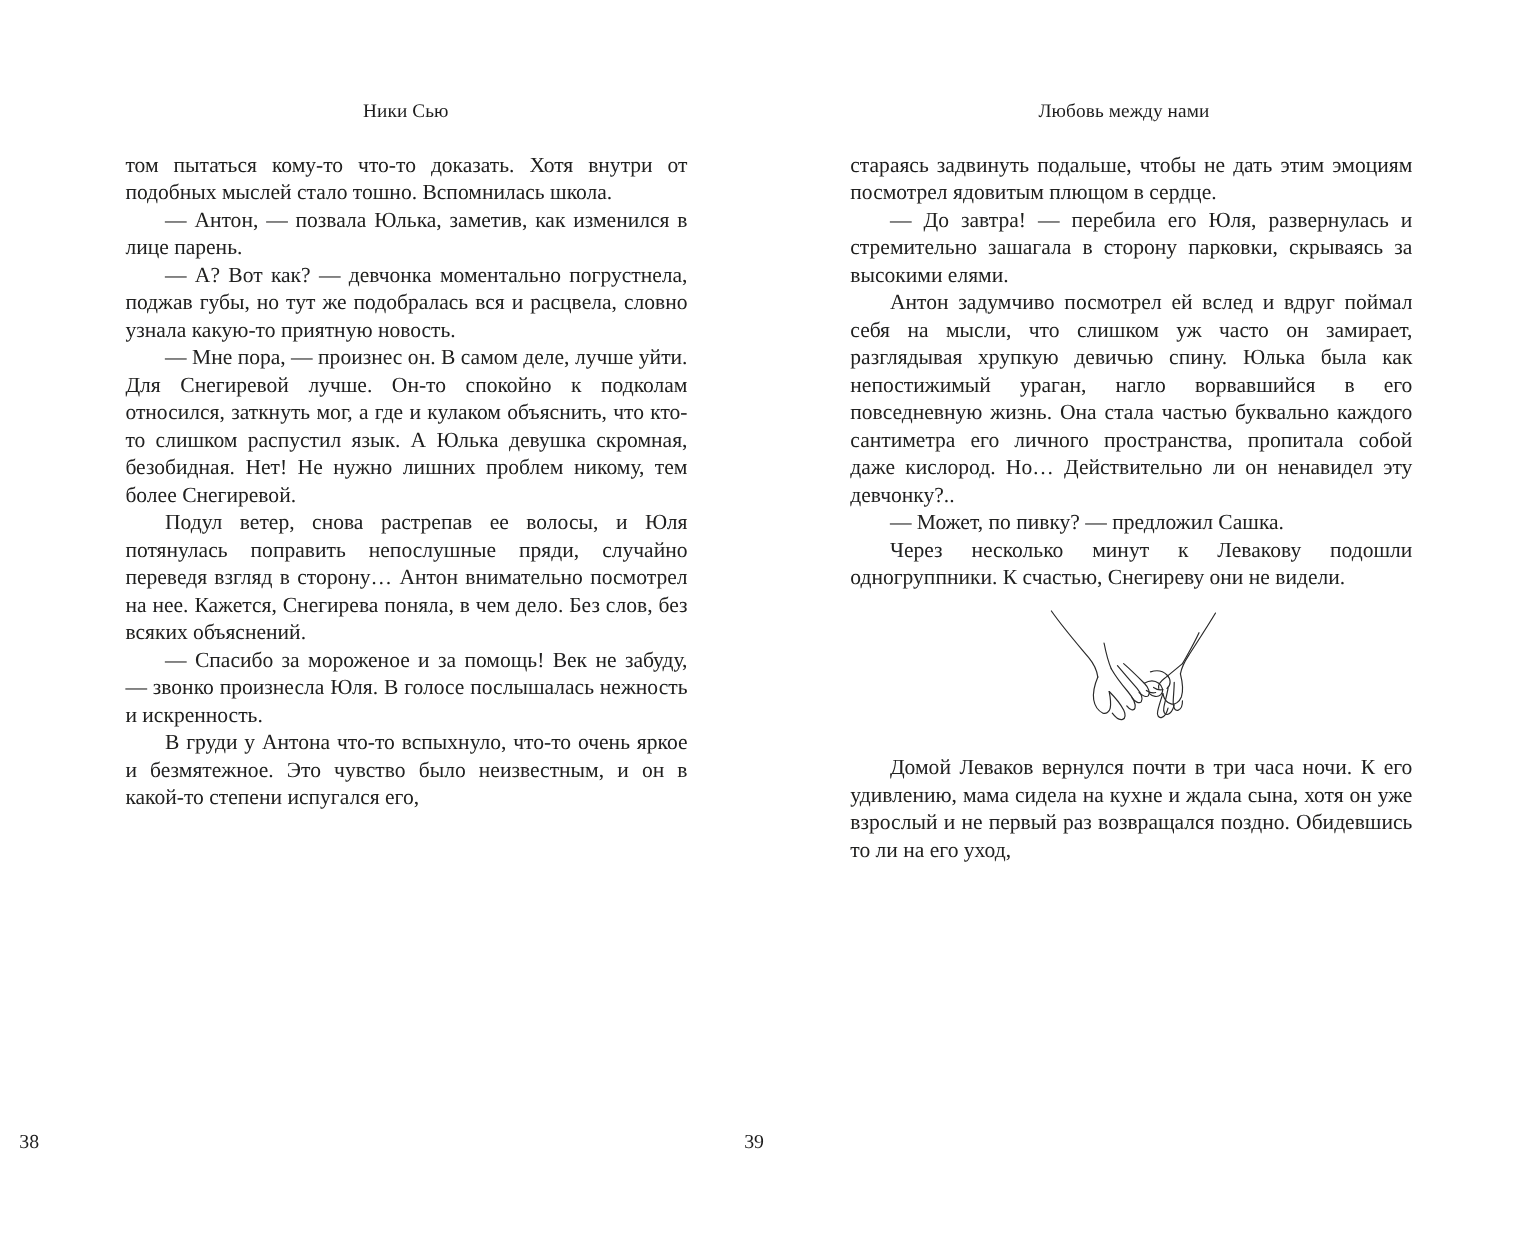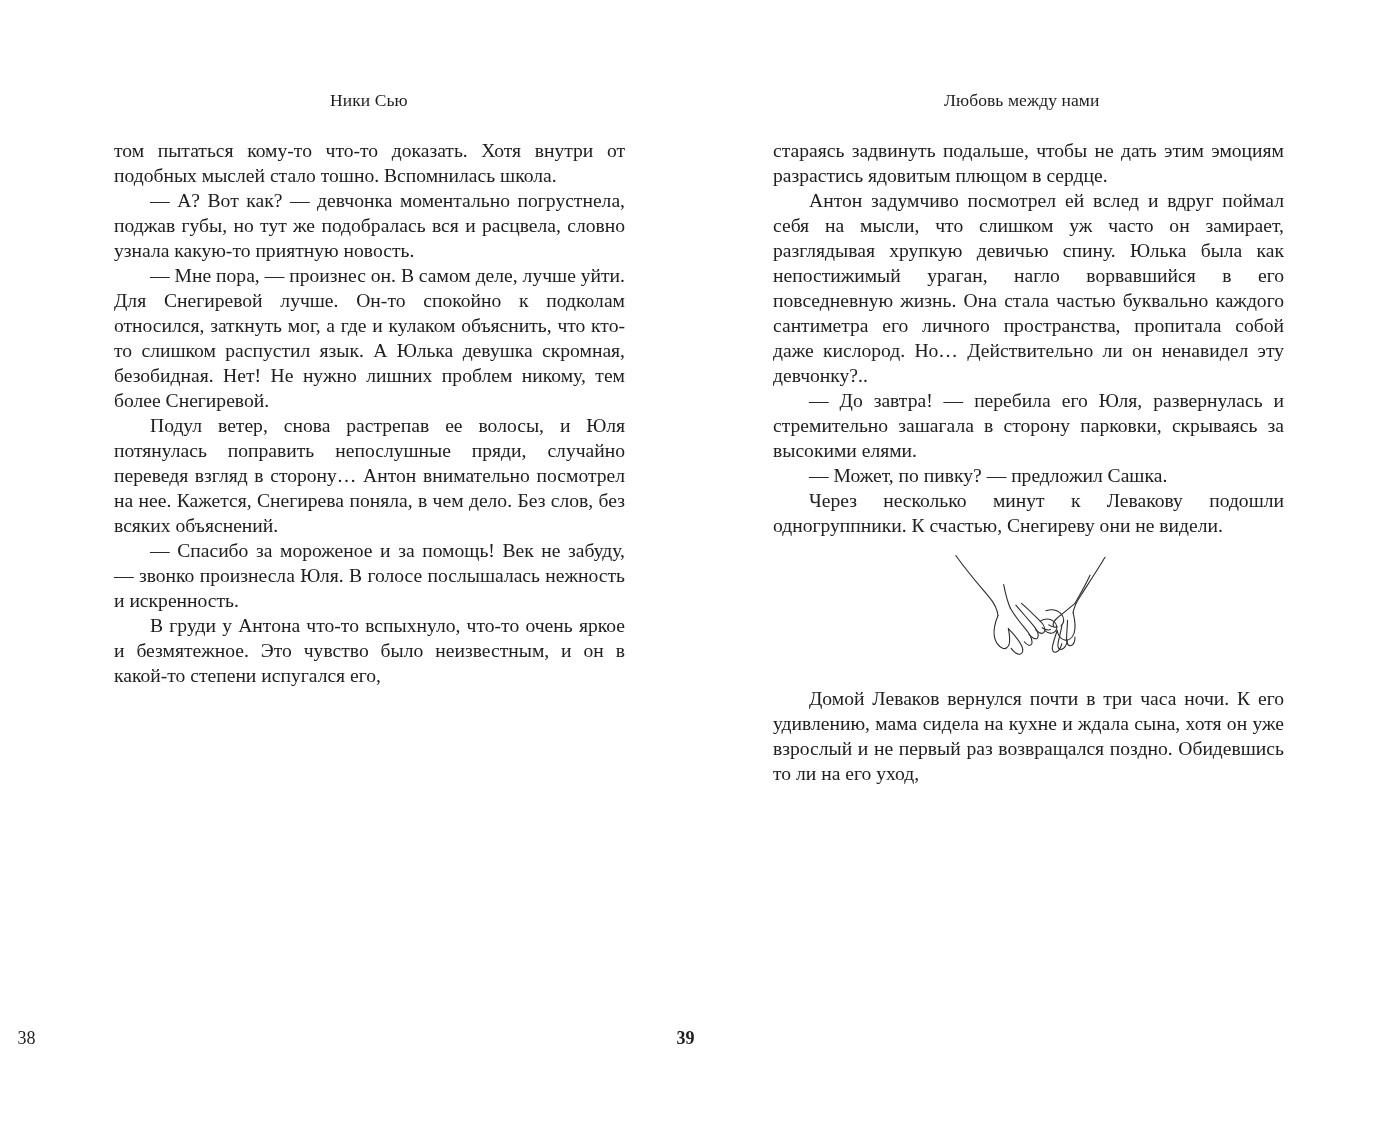--- a/index.html
+++ b/index.html
@@ -66,21 +66,21 @@
 
   .folio {
     position: absolute;
     top: 1028px;
     width: 100%;
     text-align: center;
     font-size: 18px;
     color: #1d1d1d;
   }
   .page-left  .folio { left: -322px; }
-  .page-right .folio { left: -360px; font-weight: bold; }
+  .page-right .folio { left: -360px; }
 
   .ornament {
     width: 100%;
     display: flex;
     justify-content: center;
     align-items: center;
     height: 128px;
     margin: 6px 0 14px 0;
   }
   .ornament svg {
@@ -92,37 +92,38 @@
 </head>
 <body>
 
 <div class="spread">
 
   <div class="page page-left">
     <div class="running-head">Ники Сью</div>
 
     <div class="textblock">
       <p class="noindent">том пытаться кому-то что-то доказать. Хотя внутри от подобных мыслей стало тошно. Вспомнилась школа.</p>
+      <p>— Антон, — позвала Юлька, заметив, как изменился в лице парень.</p>
       <p>— А? Вот как? — девчонка моментально погрустнела, поджав губы, но тут же подобралась вся и расцвела, словно узнала какую-то приятную новость.</p>
       <p>— Мне пора, — произнес он. В самом деле, лучше уйти. Для Снегиревой лучше. Он-то спокойно к подколам относился, заткнуть мог, а где и кулаком объяснить, что кто-то слишком распустил язык. А Юлька девушка скромная, безобидная. Нет! Не нужно лишних проблем никому, тем более Снегиревой.</p>
       <p>Подул ветер, снова растрепав ее волосы, и Юля потянулась поправить непослушные пряди, случайно переведя взгляд в сторону… Антон внимательно посмотрел на нее. Кажется, Снегирева поняла, в чем дело. Без слов, без всяких объяснений.</p>
       <p>— Спасибо за мороженое и за помощь! Век не забуду, — звонко произнесла Юля. В голосе послышалась нежность и искренность.</p>
       <p>В груди у Антона что-то вспыхнуло, что-то очень яркое и безмятежное. Это чувство было неизвестным, и он в какой-то степени испугался его,</p>
     </div>
 
     <div class="folio">38</div>
   </div>
 
   <div class="page page-right">
     <div class="running-head">Любовь между нами</div>
 
     <div class="textblock">
-      <p class="noindent">стараясь задвинуть подальше, чтобы не дать этим эмоциям разрастись ядовитым плющом в сердце.</p>
+      <p class="noindent">стараясь задвинуть подальше, чтобы не дать этим эмоциям посмотрел ядовитым плющом в сердце.</p>
+      <p>— До завтра! — перебила его Юля, развернулась и стремительно зашагала в сторону парковки, скрываясь за высокими елями.</p>
       <p>Антон задумчиво посмотрел ей вслед и вдруг поймал себя на мысли, что слишком уж часто он замирает, разглядывая хрупкую девичью спину. Юлька была как непостижимый ураган, нагло ворвавшийся в его повседневную жизнь. Она стала частью буквально каждого сантиметра его личного пространства, пропитала собой даже кислород. Но… Действительно ли он ненавидел эту девчонку?..</p>
-      <p>— До завтра! — перебила его Юля, развернулась и стремительно зашагала в сторону парковки, скрываясь за высокими елями.</p>
       <p>— Может, по пивку? — предложил Сашка.</p>
       <p>Через несколько минут к Левакову подошли одногруппники. К счастью, Снегиреву они не видели.</p>
 
       <div class="ornament">
         <svg viewBox="0 0 200 130" xmlns="http://www.w3.org/2000/svg" fill="none" stroke="#2a2a2a" stroke-width="1.15" stroke-linecap="round" stroke-linejoin="round">
 
           <path d="M22 9 C34 26, 48 42, 58 54 C63 60, 66 66, 67 73"></path>
           <path d="M73 40 C75 50, 77 58, 80 65"></path>
 
           <path d="M67 73 C64 80, 62 88, 63 95 C64 101, 68 106, 72 108

